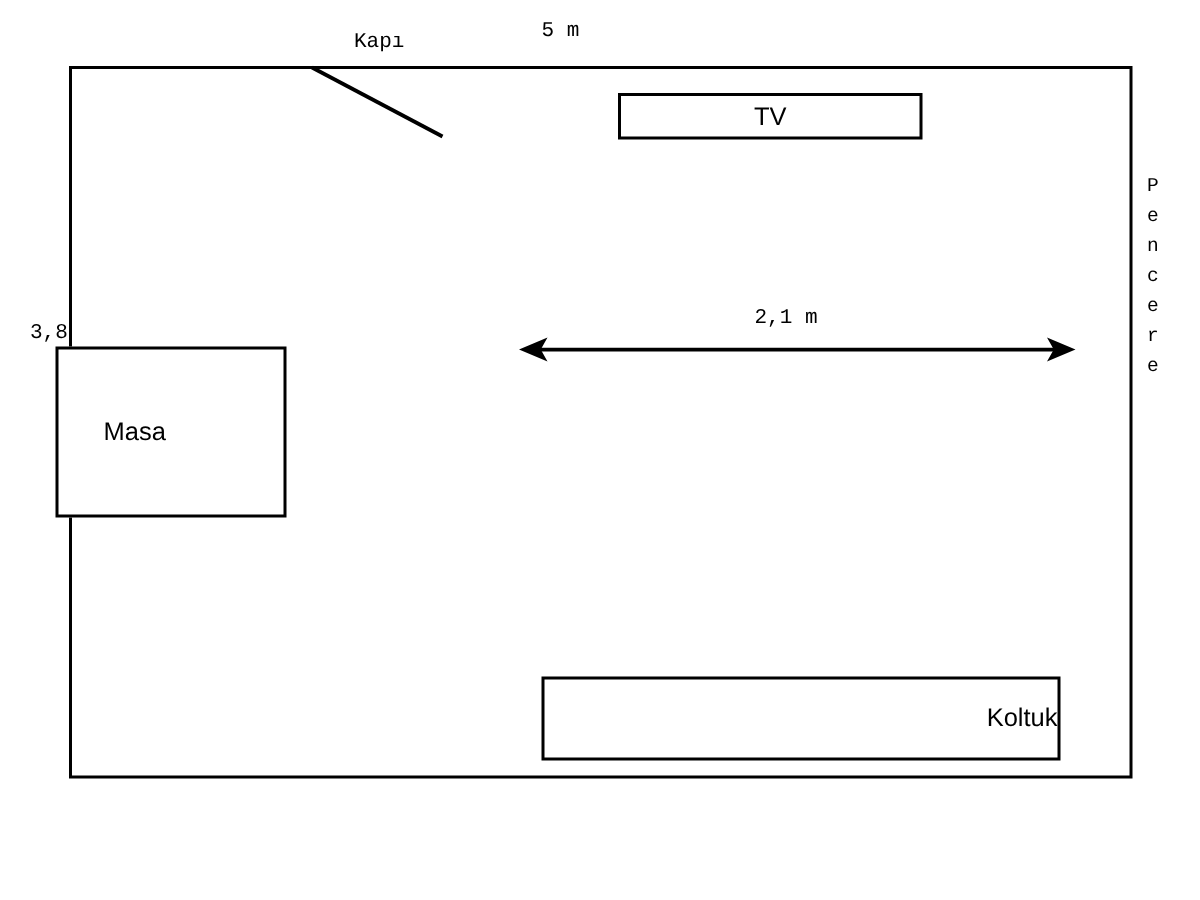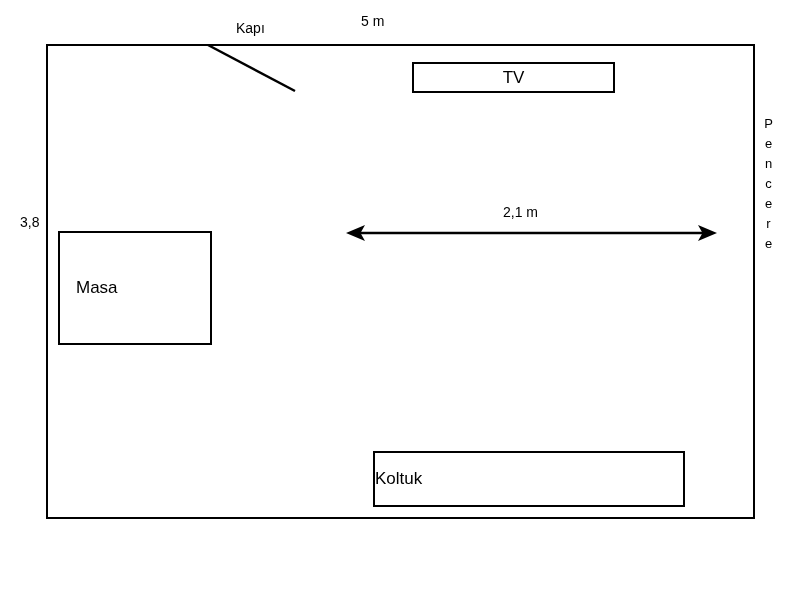--- a/index.html
+++ b/index.html
@@ -32,39 +32,39 @@
     border: 2px solid #000000;
     box-sizing: border-box;
     background: transparent;
   }
   #tv-rect {
     left: 412px; top: 62px;
     width: 203px; height: 31px;
     justify-content: center;
   }
   #masa-rect {
-    left: 58px; top: 231px;
+    left: 37px; top: 231px;
     width: 154px; height: 114px;
-    padding-left: 16px;
+    padding-left: 30px;
   }
   #kitaplik-rect {
     left: 136px; top: 451px;
     width: 194px; height: 58px;
     padding-left: 28px;
   }
   #koltuk-rect {
     left: 361px; top: 451px;
-    width: 312px; height: 56px;
-    justify-content: flex-start;
-    margin-left: 12px;
+    width: 346px; height: 56px;
+    justify-content: flex-end;
   }
   .dim-label {
     position: absolute;
     font-size: 14px;
     white-space: nowrap;
+    font-family: Liberation Mono, monospace;
   }
   #kapi-label   { left: 236px; top: 20px; }
   #top-width-label { left: 361px; top: 13px; }
   #left-height-label { left: 20px; top: 214px; }
   #inner-width-label { left: 503px; top: 204px; }
   #pencere-label {
     left: 761px; top: 116px;
     writing-mode: vertical-lr;
     text-orientation: upright;
     font-size: 13px;

